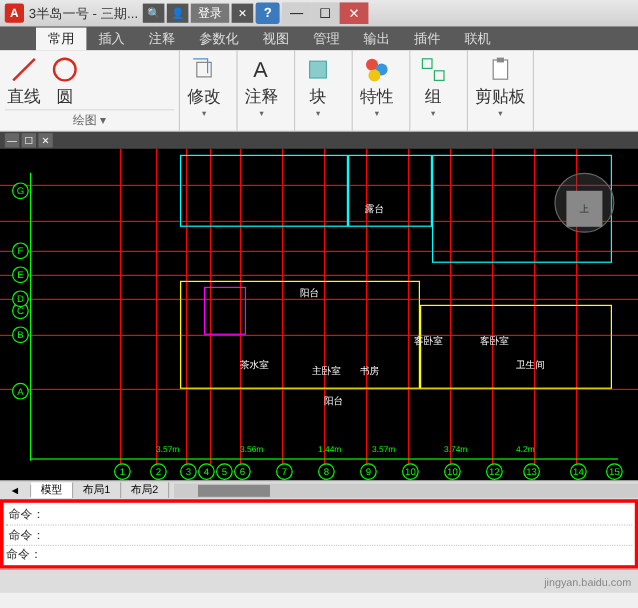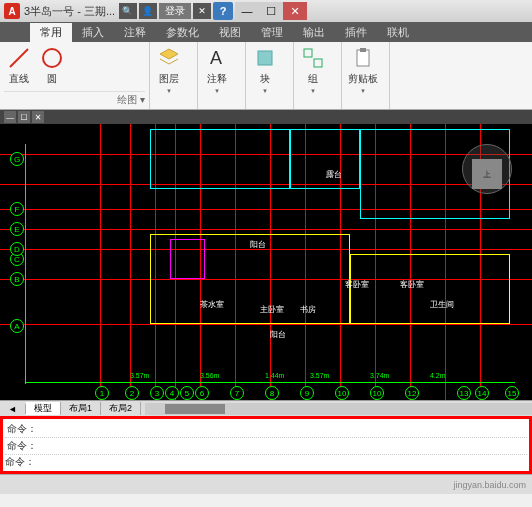--- a/index.html
+++ b/index.html
@@ -17,22 +17,22 @@
 .win-btn.close{background:#c75050;color:#fff}
 .help-btn{width:20px;height:18px;background:#3a7abd;color:#fff;display:flex;align-items:center;justify-content:center;border-radius:2px;font-weight:bold}
 .ribbon-tabs{height:20px;background:#5a5a5a;display:flex;align-items:flex-end;padding-left:30px}
 .rtab{padding:2px 10px;color:#ddd;font-size:11px;cursor:pointer}
 .rtab.active{background:#f5f5f5;color:#222}
 .ribbon-body{height:68px;background:#f5f5f5;border-bottom:1px solid #aaa;display:flex}
 .rpanel{border-right:1px solid #ccc;padding:2px 4px;display:flex;flex-direction:column;justify-content:space-between;min-width:48px}
 .rpanel-row{display:flex;gap:3px;align-items:flex-start;flex:1}
 .rbig{display:flex;flex-direction:column;align-items:center;gap:1px;cursor:pointer;padding:1px 2px}
 .rbig .ricon{width:26px;height:26px;display:flex;align-items:center;justify-content:center}
-.rbig .rlabel{font-size:10px;color:#333;white-space:nowrap}
-.rpanel-name{font-size:10px;color:#666;text-align:right;border-top:1px solid #ddd;padding-top:1px}
+.rbig .rlabel{font-size:14px;color:#333;white-space:nowrap}
+.rpanel-name{font-size:10px;color:#666;text-align:center;border-top:1px solid #ddd;padding-top:1px}
 .dropdown-arrow{font-size:7px;color:#666}
 svg{display:block}
 .drawing-area{position:relative;width:532px;height:290px;background:#000;overflow:hidden}
 .drawing-title{position:absolute;top:0;left:0;right:0;height:14px;background:#444;color:#ccc;font-size:10px;padding:0 4px;display:flex;align-items:center;justify-content:space-between}
 .dt-btns{display:flex;gap:2px}
 .dt-btn{width:12px;height:12px;background:#666;color:#fff;font-size:8px;display:flex;align-items:center;justify-content:center;cursor:pointer}
 .cad-canvas{position:absolute;top:14px;left:0;right:0;bottom:0}
 .grid-v{position:absolute;top:0;bottom:0;width:1px;background:#f00}
 .grid-h{position:absolute;left:0;right:0;height:1px;background:#f00}
 .axis-g{position:absolute;background:#0f0}
@@ -108,25 +108,25 @@
         <div class="rlabel">圆</div>
       </div>
     </div>
     <div class="rpanel-name">绘图 ▾</div>
   </div>
   <div class="rpanel">
       <div class="rpanel-row">
         <div class="rbig">
           <div class="ricon">
             <svg width="24" height="24">
-              <path d="M12 3l9 5-9 5-9-5z" fill="#f2c94c" stroke="#caa53d"></path>
-              <path d="M3 13l9 5 9-5" stroke="#caa53d" fill="none"></path>
-            </svg>
-          </div>
-          <div class="rlabel">图层</div>
+              <path d="M6 6h12v12H6z" stroke="#888" fill="none"></path>
+              <path d="M3 3h12v12" stroke="#4a90d9" fill="none"></path>
+            </svg>
+          </div>
+          <div class="rlabel">修改</div>
           <span class="dropdown-arrow">▾</span>
         </div>
       </div>
     </div>
   <div class="rpanel">
       <div class="rpanel-row">
         <div class="rbig">
           <div class="ricon">
             <svg width="24" height="24">
               <text x="5" y="18" font-size="18" fill="#333">A</text>
@@ -139,20 +139,35 @@
     </div>
   <div class="rpanel">
       <div class="rpanel-row">
         <div class="rbig">
           <div class="ricon">
             <svg width="24" height="24">
               <rect x="5" y="5" width="14" height="14" fill="#8cc" stroke="#5aa"></rect>
             </svg>
           </div>
           <div class="rlabel">块</div>
+          <span class="dropdown-arrow">▾</span>
+        </div>
+      </div>
+    </div>
+  <div class="rpanel">
+      <div class="rpanel-row">
+        <div class="rbig">
+          <div class="ricon">
+            <svg width="24" height="24">
+              <circle cx="8" cy="8" r="5" fill="#e74c3c"></circle>
+              <circle cx="16" cy="12" r="5" fill="#3498db"></circle>
+              <circle cx="10" cy="17" r="5" fill="#f1c40f"></circle>
+            </svg>
+          </div>
+          <div class="rlabel">特性</div>
           <span class="dropdown-arrow">▾</span>
         </div>
       </div>
     </div>
   <div class="rpanel">
       <div class="rpanel-row">
         <div class="rbig">
           <div class="ricon">
             <svg width="24" height="24">
               <rect x="3" y="3" width="8" height="8" fill="none" stroke="#27ae60"></rect>
@@ -265,38 +280,38 @@
       </div>
     <div class="bubble" style="top:262px;left:335px">
         <span>10</span>
       </div>
     <div class="bubble" style="top:262px;left:370px">
         <span>10</span>
       </div>
     <div class="bubble" style="top:262px;left:405px">
         <span>12</span>
       </div>
-    <div class="bubble" style="top:262px;left:457px">
+    <div class="bubble" style="top:262px;left:436px">
         <span>13</span>
       </div>
     <div class="bubble" style="top:262px;left:475px">
         <span>14</span>
       </div>
     <div class="bubble" style="top:262px;left:505px">
         <span>15</span>
       </div>
 
     <div class="room" style="left:150px;top:110px;width:200px;height:90px"></div>
     <div class="room" style="left:350px;top:130px;width:160px;height:70px"></div>
     <div class="room room-c" style="left:150px;top:5px;width:140px;height:60px"></div>
     <div class="room room-c" style="left:290px;top:5px;width:70px;height:60px"></div>
     <div class="room room-c" style="left:360px;top:5px;width:150px;height:90px"></div>
     <div class="room room-m" style="left:170px;top:115px;width:35px;height:40px"></div>
 
-    <div class="room-label" style="left:326px;top:45px">露台</div>
+    <div class="room-label" style="left:304px;top:45px">露台</div>
     <div class="room-label" style="left:250px;top:115px">阳台</div>
     <div class="room-label" style="left:200px;top:175px">茶水室</div>
     <div class="room-label" style="left:260px;top:180px">主卧室</div>
     <div class="room-label" style="left:300px;top:180px">书房</div>
     <div class="room-label" style="left:345px;top:155px">客卧室</div>
     <div class="room-label" style="left:400px;top:155px">客卧室</div>
     <div class="room-label" style="left:430px;top:175px">卫生间</div>
     <div class="room-label" style="left:270px;top:205px">阳台</div>
 
     <div class="dim-label" style="top:248px;left:130px">3.57m</div>

